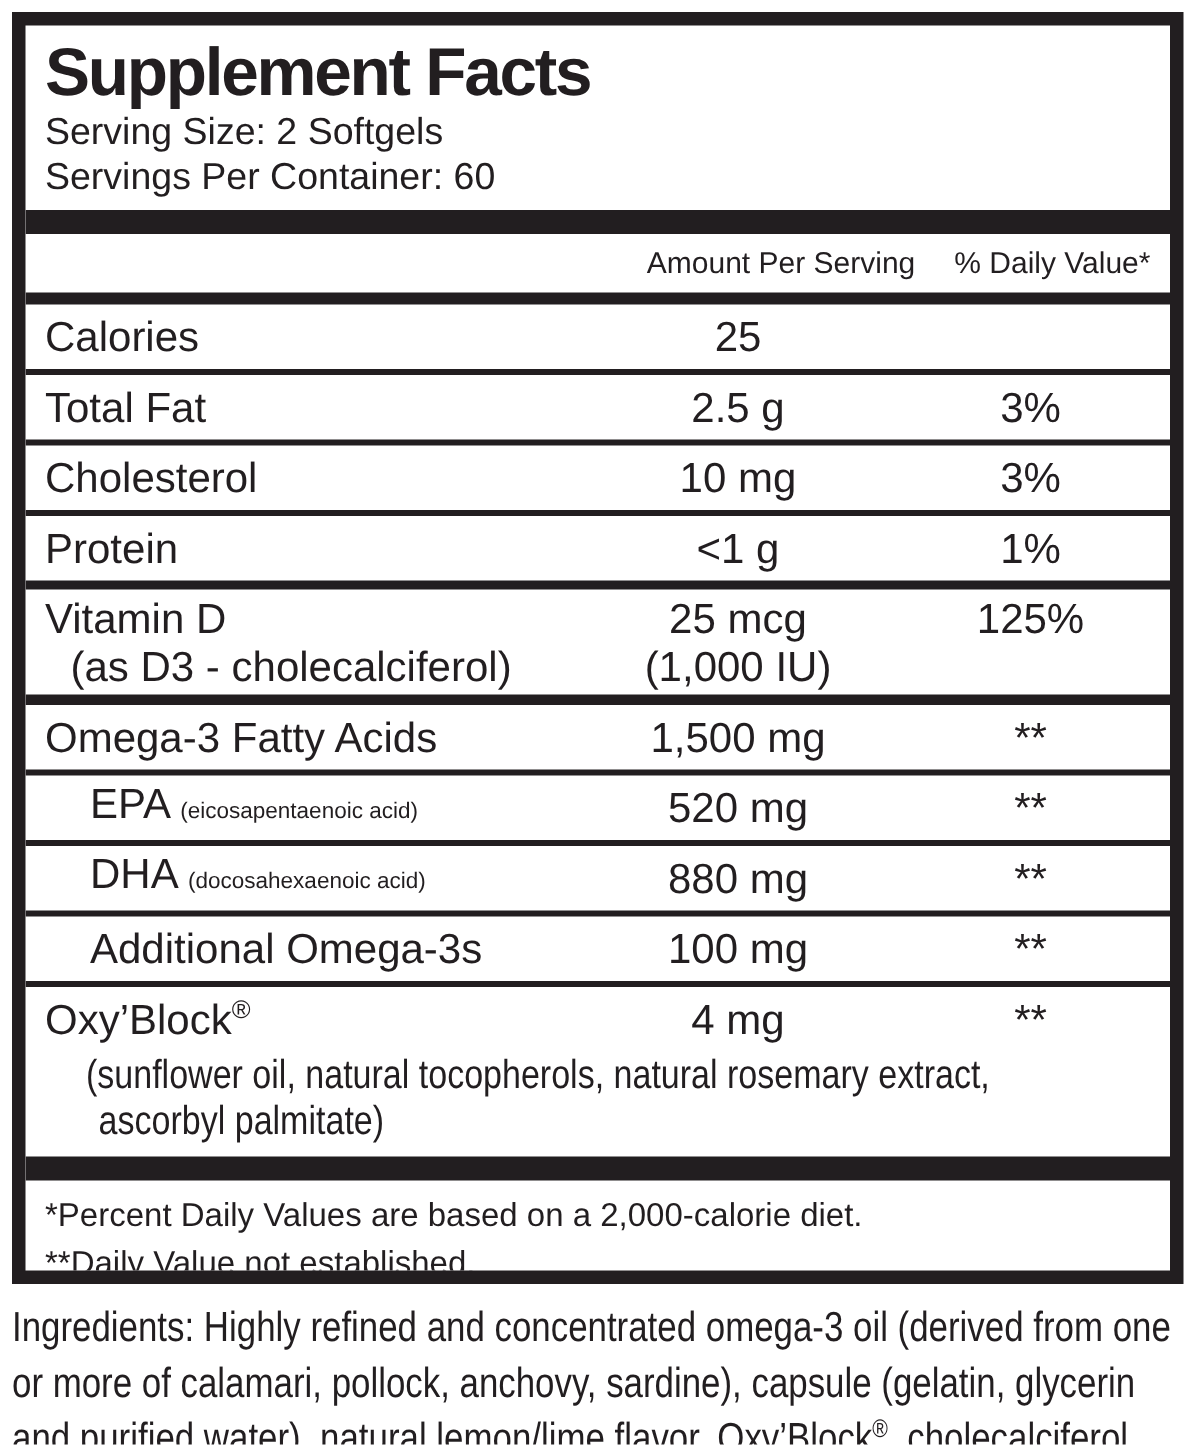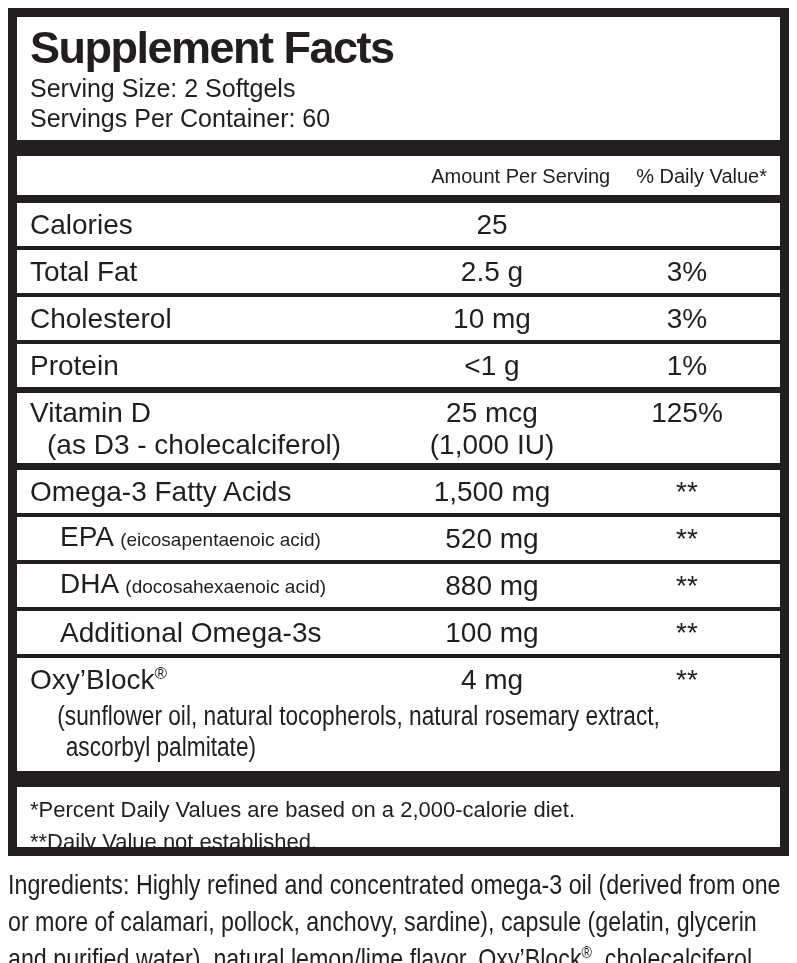--- a/index.html
+++ b/index.html
@@ -69,21 +69,21 @@
     font-size: 28px;
     line-height: 32px;
   }
   .row.tall {
     min-height: 70px;
     align-items: start;
     padding-top: 4px;
   }
   .row .amt { text-align: center; }
   .row .dv  { text-align: center; }
-  .row .note { font-size: 19px; margin-top: 11px; }
+  .row .note { font-size: 15px; margin-top: 11px; }
   .row .lbl-indent { padding-left: 30px; }
   .row .sub-line { padding-left: 17px; }
   .reg-mark {
     font-size: 17px;
     vertical-align: super;
     line-height: 0;
   }
 
   .group-desc {
     padding: 0 13px 8px 58px;

